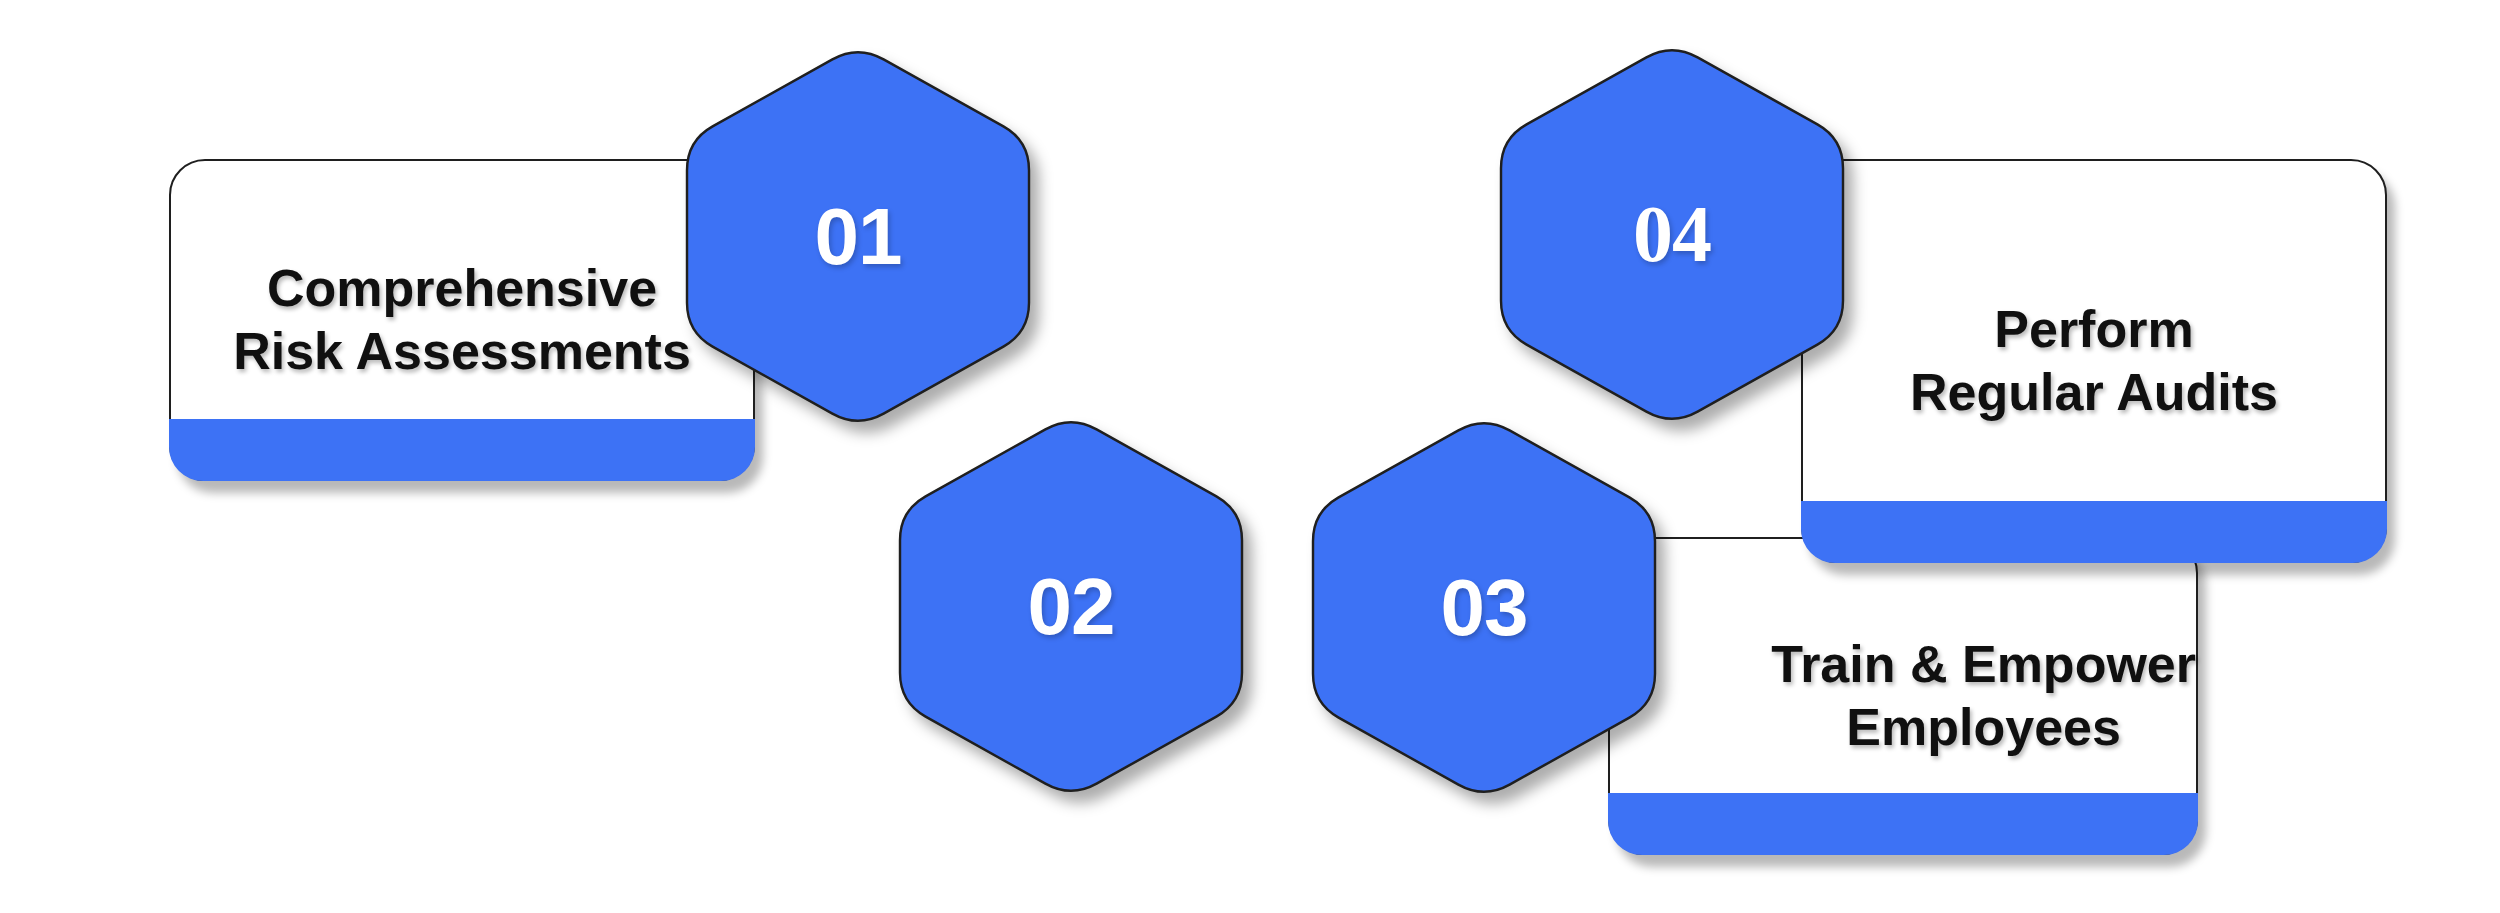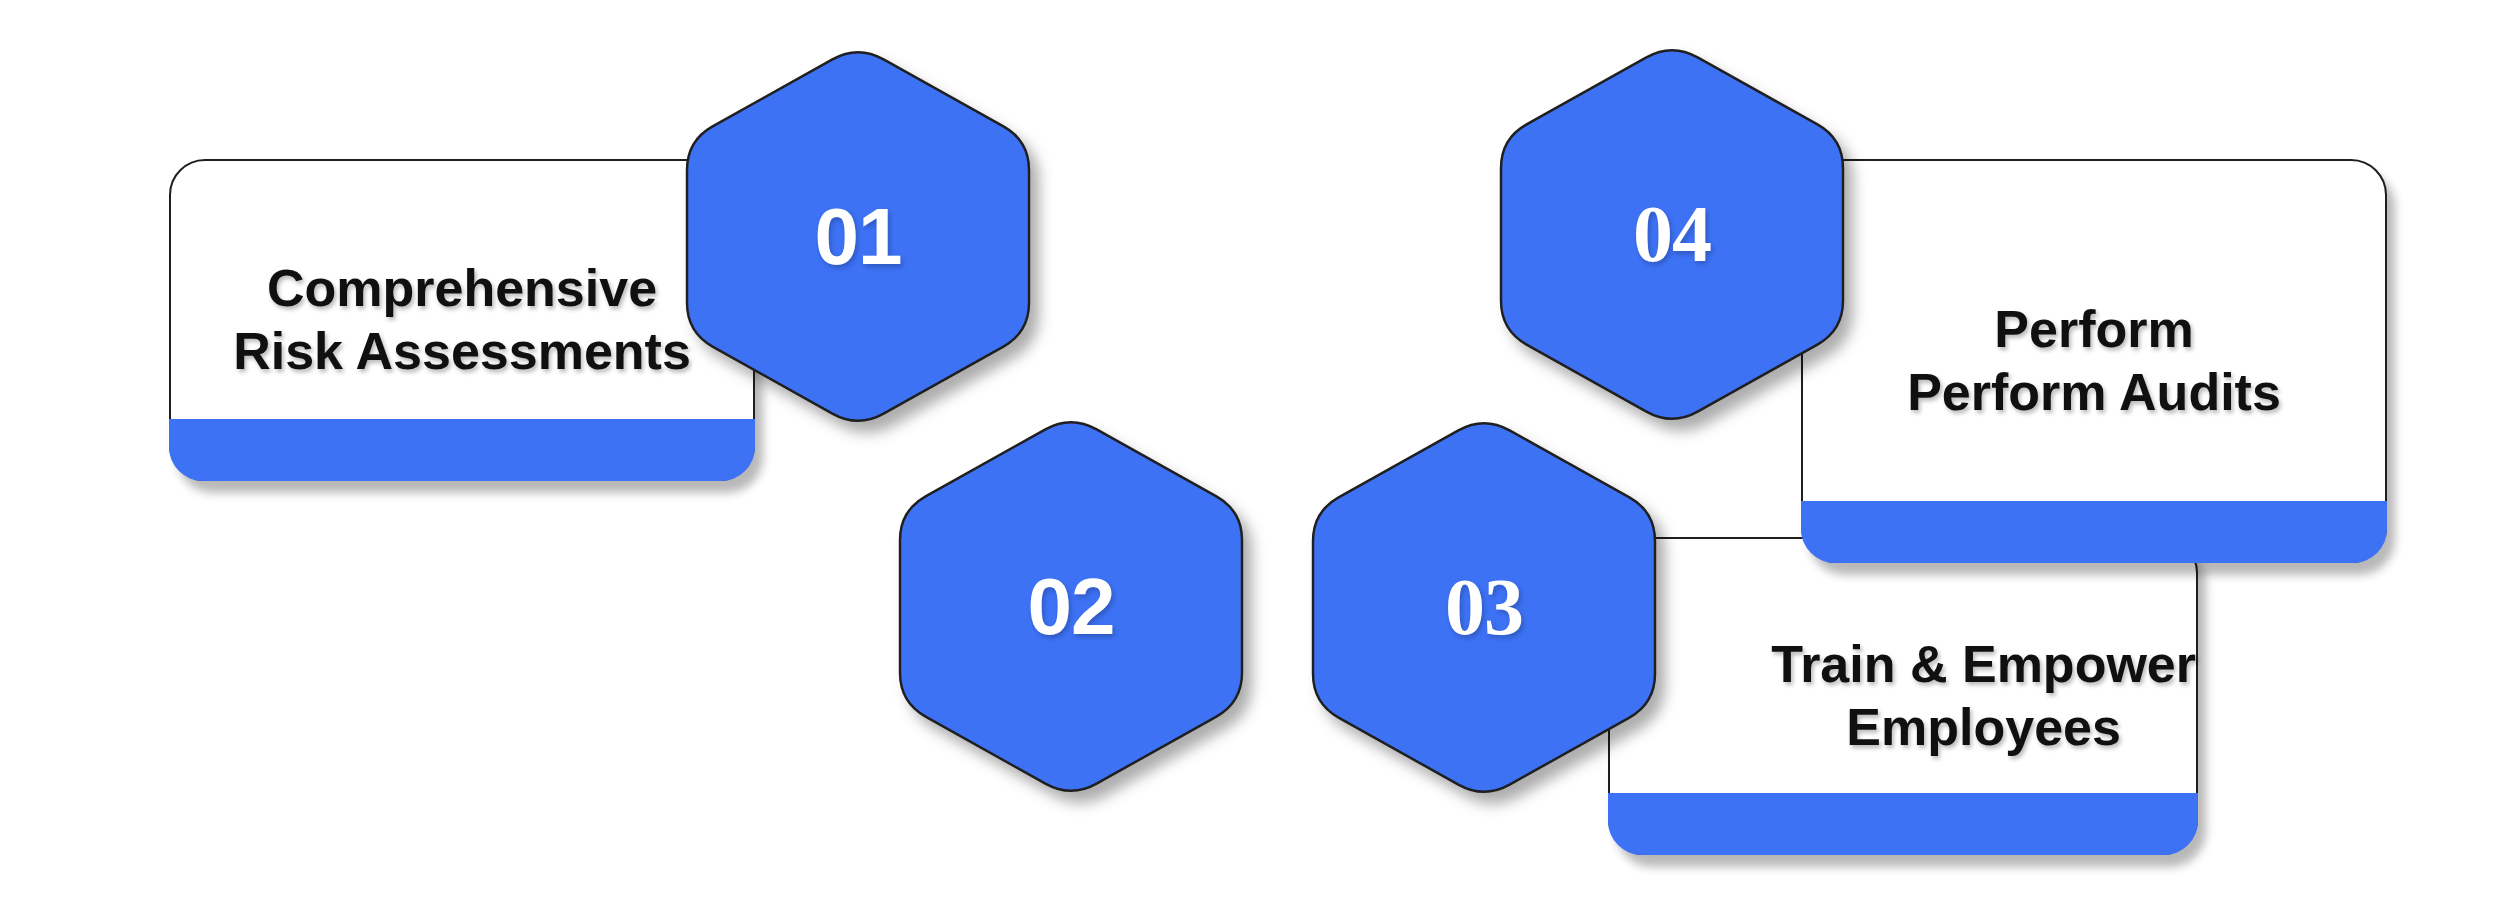--- a/index.html
+++ b/index.html
@@ -48,21 +48,21 @@
   .hex svg{position:absolute;left:0;top:0;width:100%;height:100%;overflow:visible;}
   .hex .num{
     position:absolute;left:0;top:0;right:0;bottom:0;
     display:flex;align-items:center;justify-content:center;
     color:var(--number-text);font-size:80px;font-weight:700;
     letter-spacing:-1px;
     text-shadow:2px 3px 5px rgba(0,0,0,0.22);
   }
   .hex-1{left:659px;top:45px;padding-left:14px;}
   .hex-2{left:872px;top:415px;padding-left:19px;}
-  .hex-3{left:1285px;top:416px;font-family:Liberation Serif, serif;}
+  .hex-3{left:1285px;top:416px;}
   .hex-4{left:1473px;top:43px;font-family:Liberation Serif, serif;}
 </style>
 </head>
 <body>
 
 <div class="canvas">
 
   <div class="card card-1">
     <div class="title">
       <div>Comprehensive</div>
@@ -94,21 +94,21 @@
   <div class="hex hex-3">
     <svg viewBox="0 0 350 390" preserveAspectRatio="none">
       <path d="M148.8 14.6 Q175 0 201.2 14.6 L323.8 82.9 Q350 97.5 350 127.5 L350 262.5 Q350 292.5 323.8 307.1 L201.2 375.4 Q175 390 148.8 375.4 L26.2 307.1 Q0 292.5 0 262.5 L0 127.5 Q0 97.5 26.2 82.9 Z" style="fill:var(--accent-blue);stroke:var(--outline);stroke-width:2.5"></path>
     </svg>
     <div class="num">03</div>
   </div>
 
   <div class="card card-4">
     <div class="title">
       <div>Perform</div>
-      <div>Perform Audits</div>
+      <div>Regular Audits</div>
     </div>
     <div class="bar"></div>
   </div>
   <div class="hex hex-4">
     <svg viewBox="0 0 350 390" preserveAspectRatio="none">
       <path d="M148.8 14.6 Q175 0 201.2 14.6 L323.8 82.9 Q350 97.5 350 127.5 L350 262.5 Q350 292.5 323.8 307.1 L201.2 375.4 Q175 390 148.8 375.4 L26.2 307.1 Q0 292.5 0 262.5 L0 127.5 Q0 97.5 26.2 82.9 Z" style="fill:var(--accent-blue);stroke:var(--outline);stroke-width:2.5"></path>
     </svg>
     <div class="num">04</div>
   </div>
 

